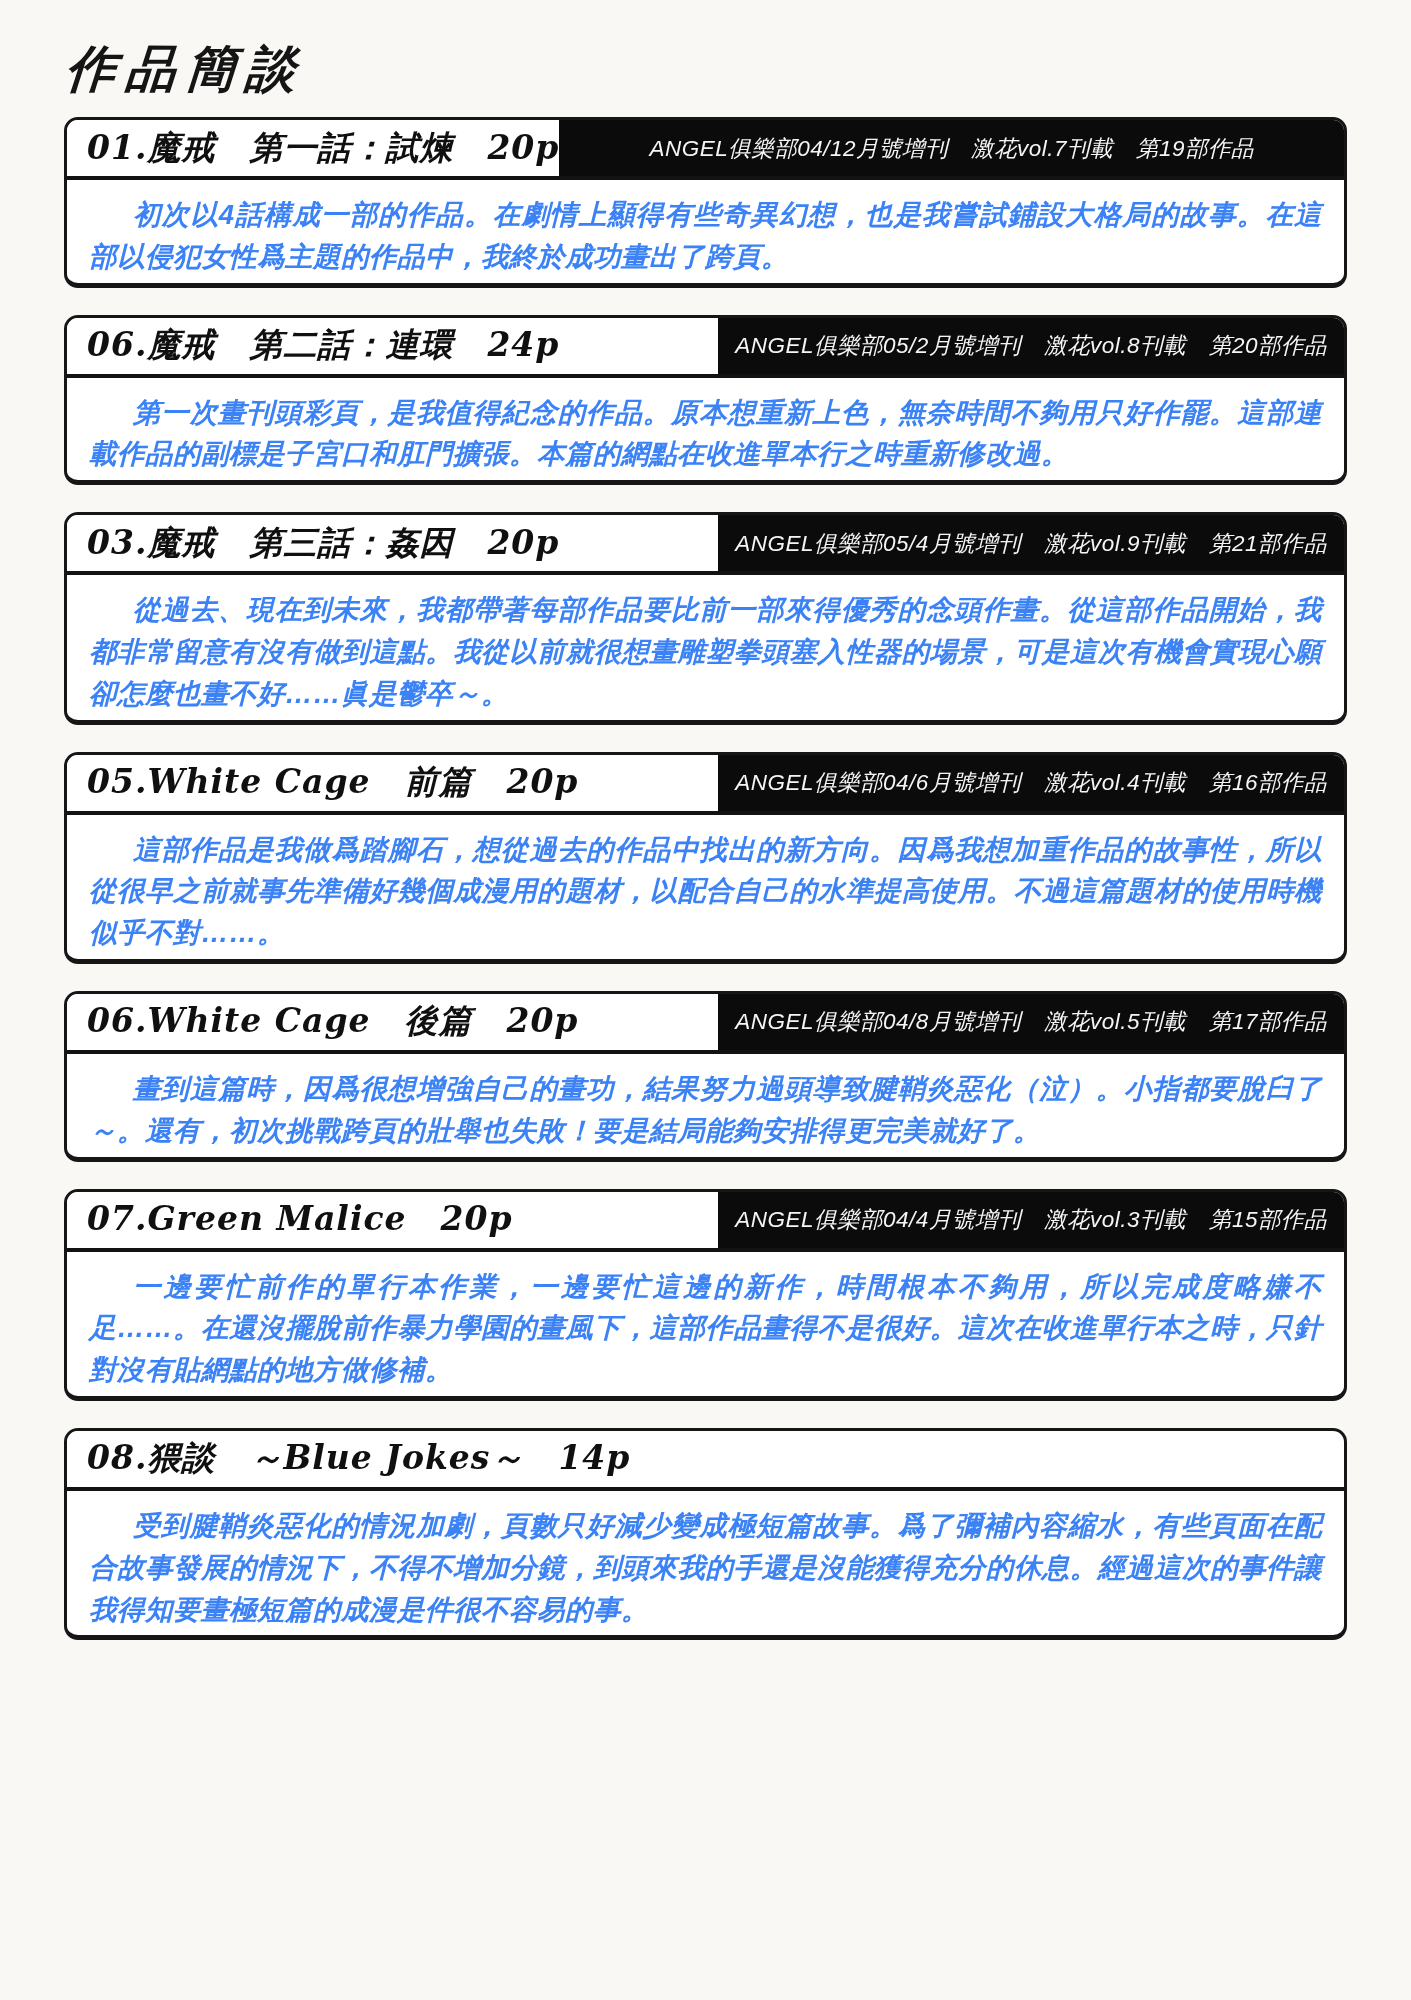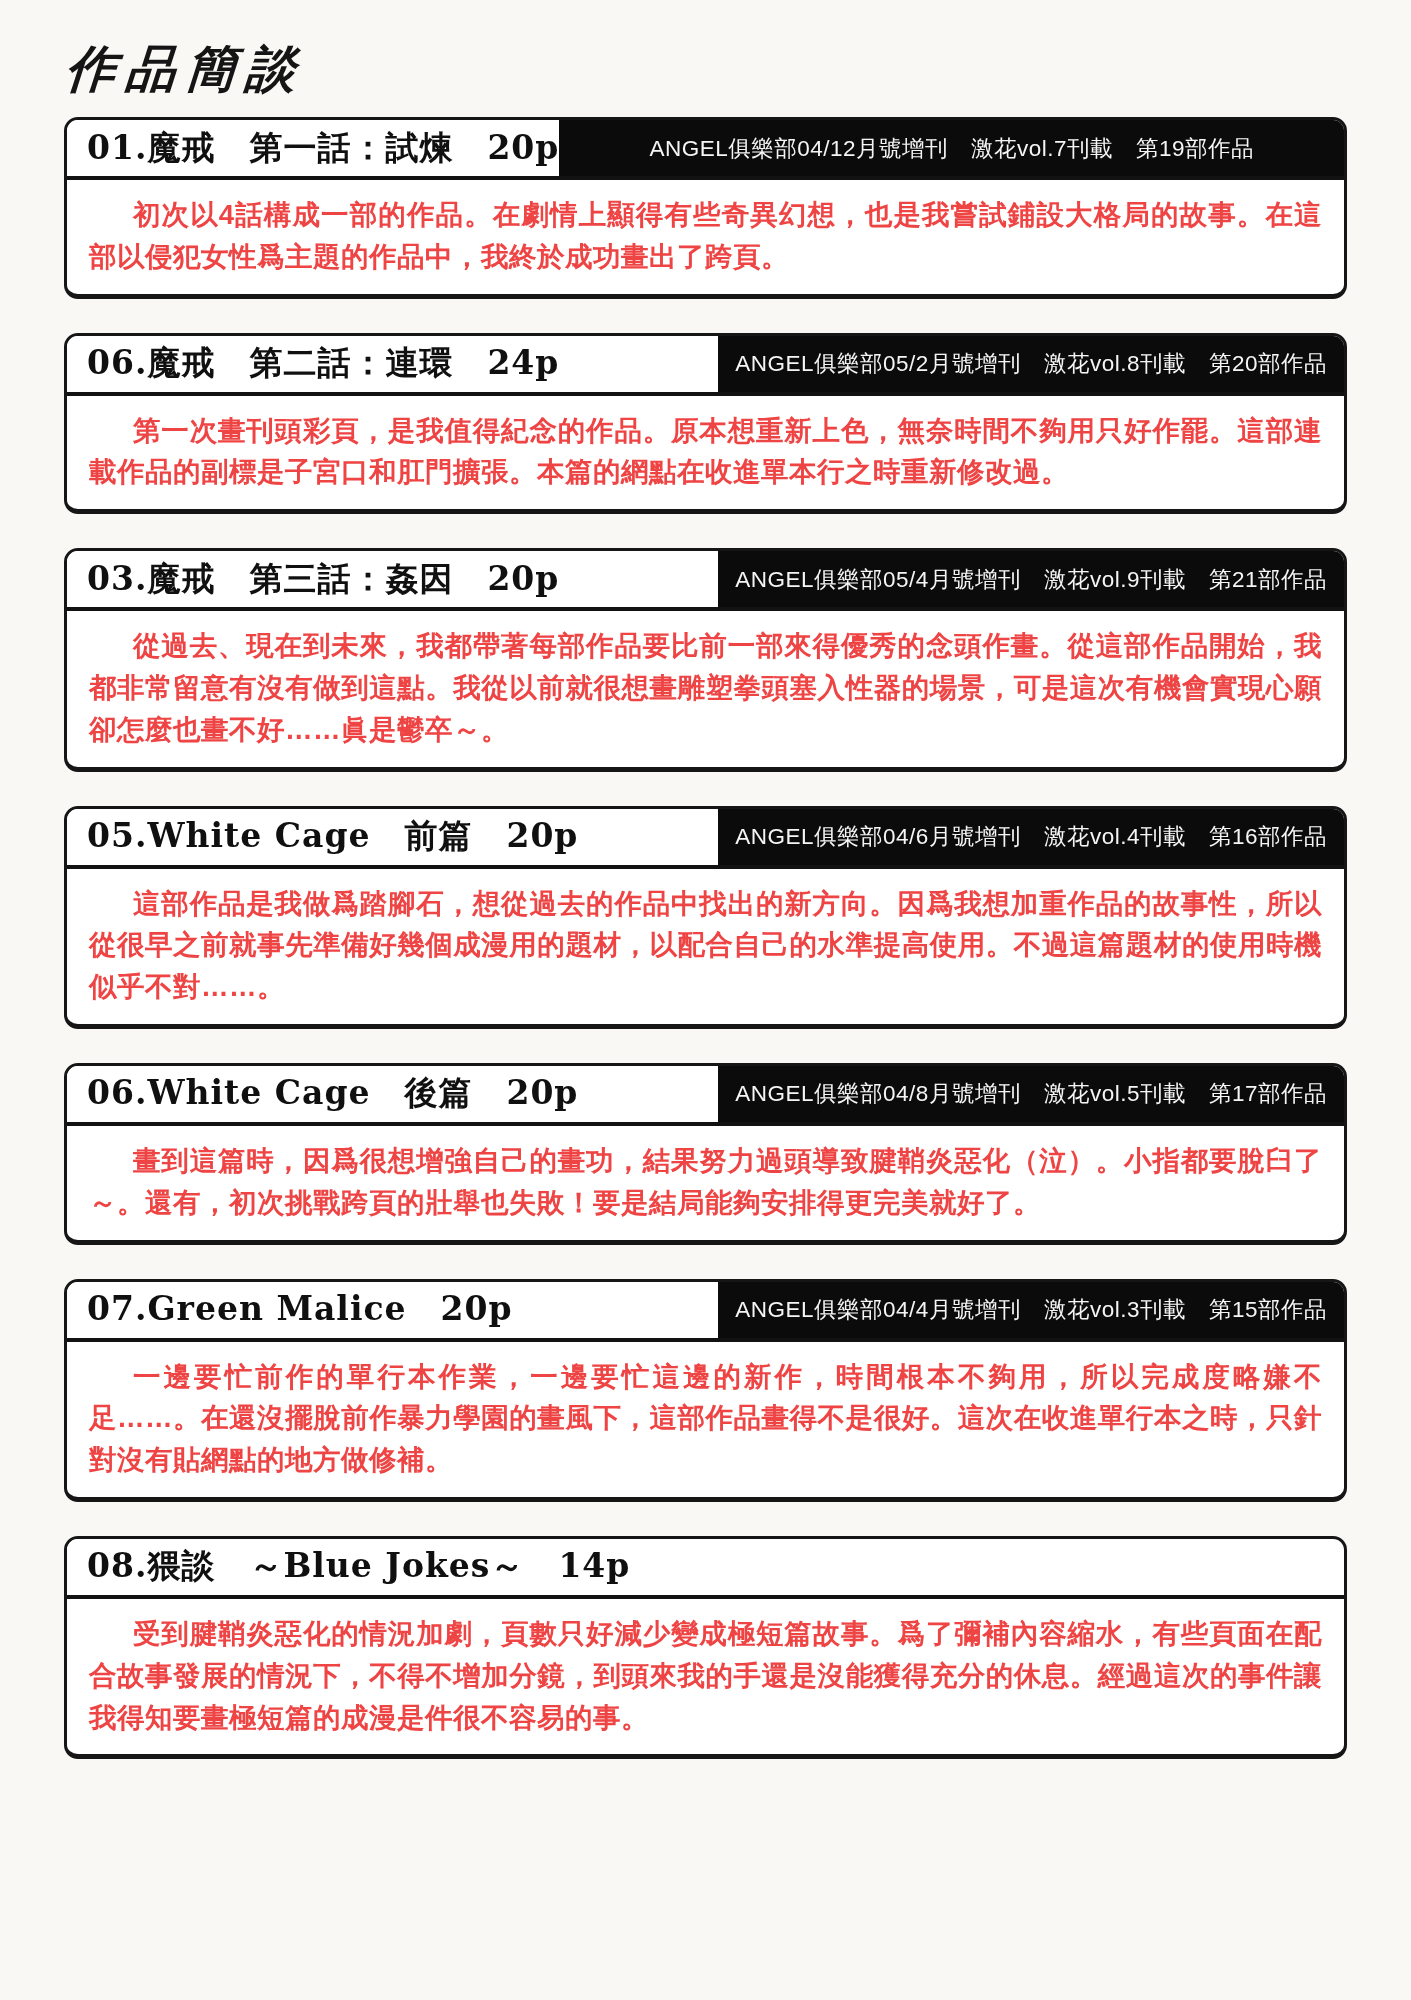--- a/index.html
+++ b/index.html
@@ -27,22 +27,23 @@
     letter-spacing: 10px;
     margin: 0 0 14px 2px;
     color: #151515;
     transform: skewX(-4deg);
   }
   .work {
     border: 3px solid #161616;
     border-bottom-width: 5px;
     border-radius: 14px;
     background: #ffffff;
-    margin-bottom: 34px;
+    margin-bottom: 27px;
     overflow: hidden;
+    font-style: italic;
   }
   .work-header {
     display: flex;
     align-items: stretch;
     height: 56px;
     border-bottom: 4px solid #121212;
   }
   .work-title-zone {
     background: #ffffff;
     display: flex;
@@ -66,27 +67,27 @@
     align-items: center;
     justify-content: center;
     font-size: 22.5px;
     letter-spacing: 0.5px;
     white-space: nowrap;
     padding: 0 14px;
     box-sizing: border-box;
   }
   .work-pub-zone.align-right { justify-content: flex-end; padding-right: 22px; }
   .work-desc {
-    padding: 14px 22px 16px 22px;
+    padding: 14px 22px 5px 22px;
     font-size: 27.5px;
     font-weight: bold;
     line-height: 1.52;
     letter-spacing: 0.5px;
     text-indent: 1.6em;
-    color: #ef4444;
+    color: #3b82f6;
     text-align: justify;
   }
 </style>
 </head>
 <body>
 
 <div class="page">
 
   <h1 class="page-title">作品簡談</h1>
 

